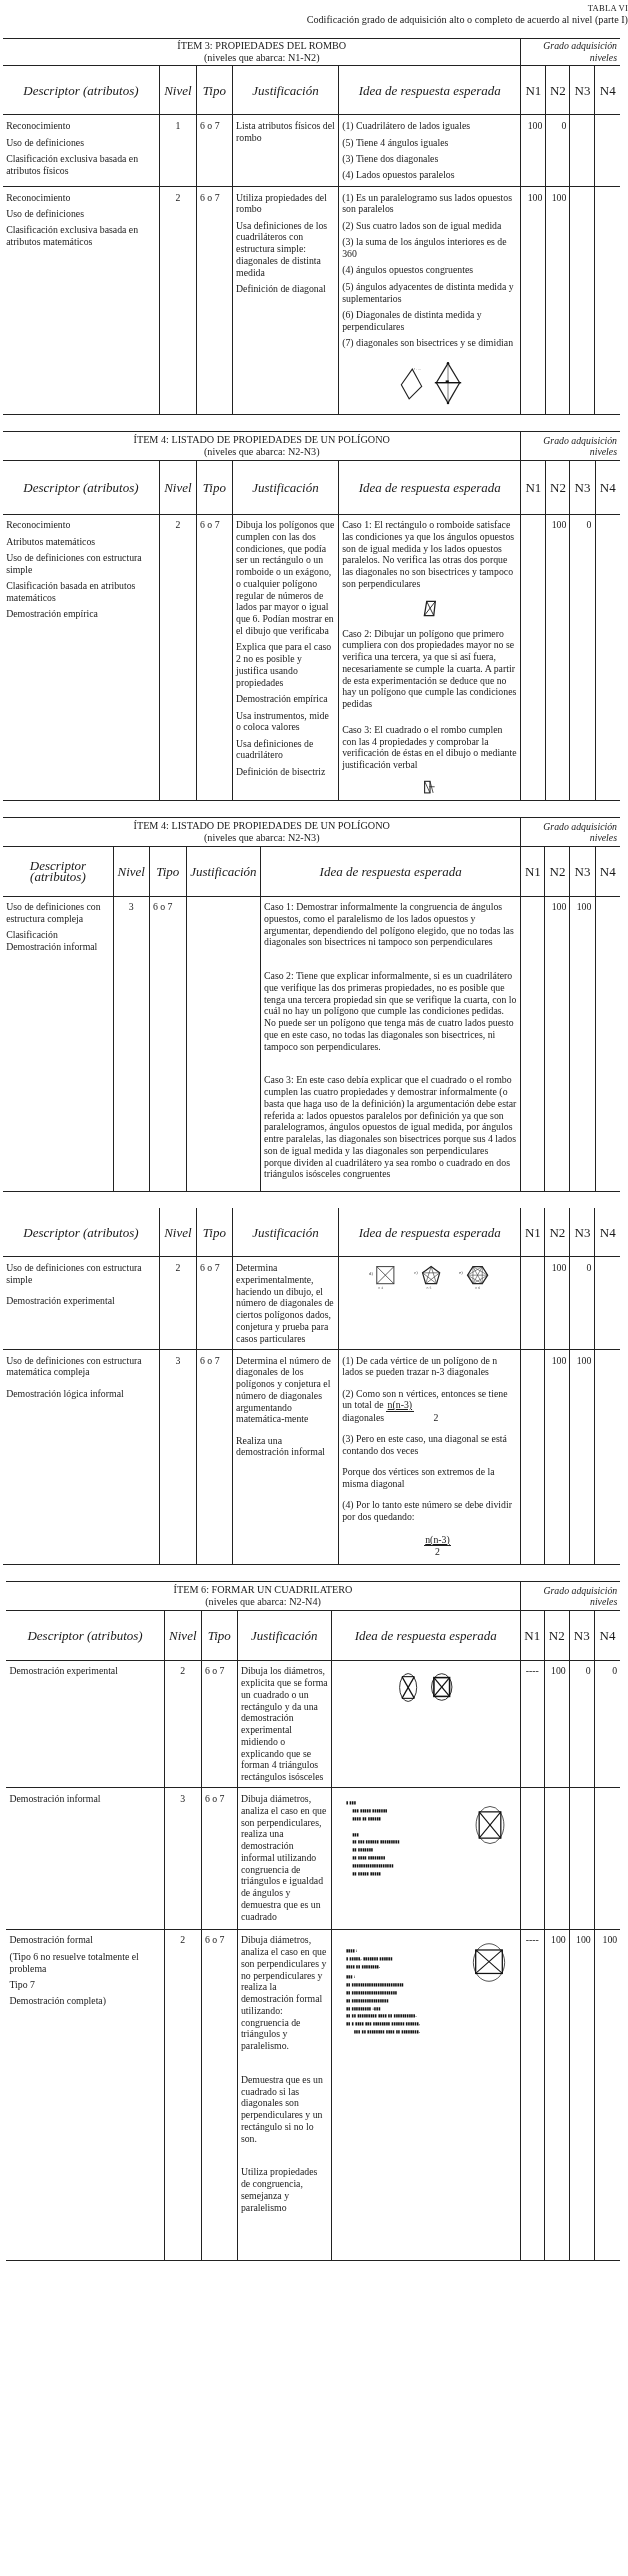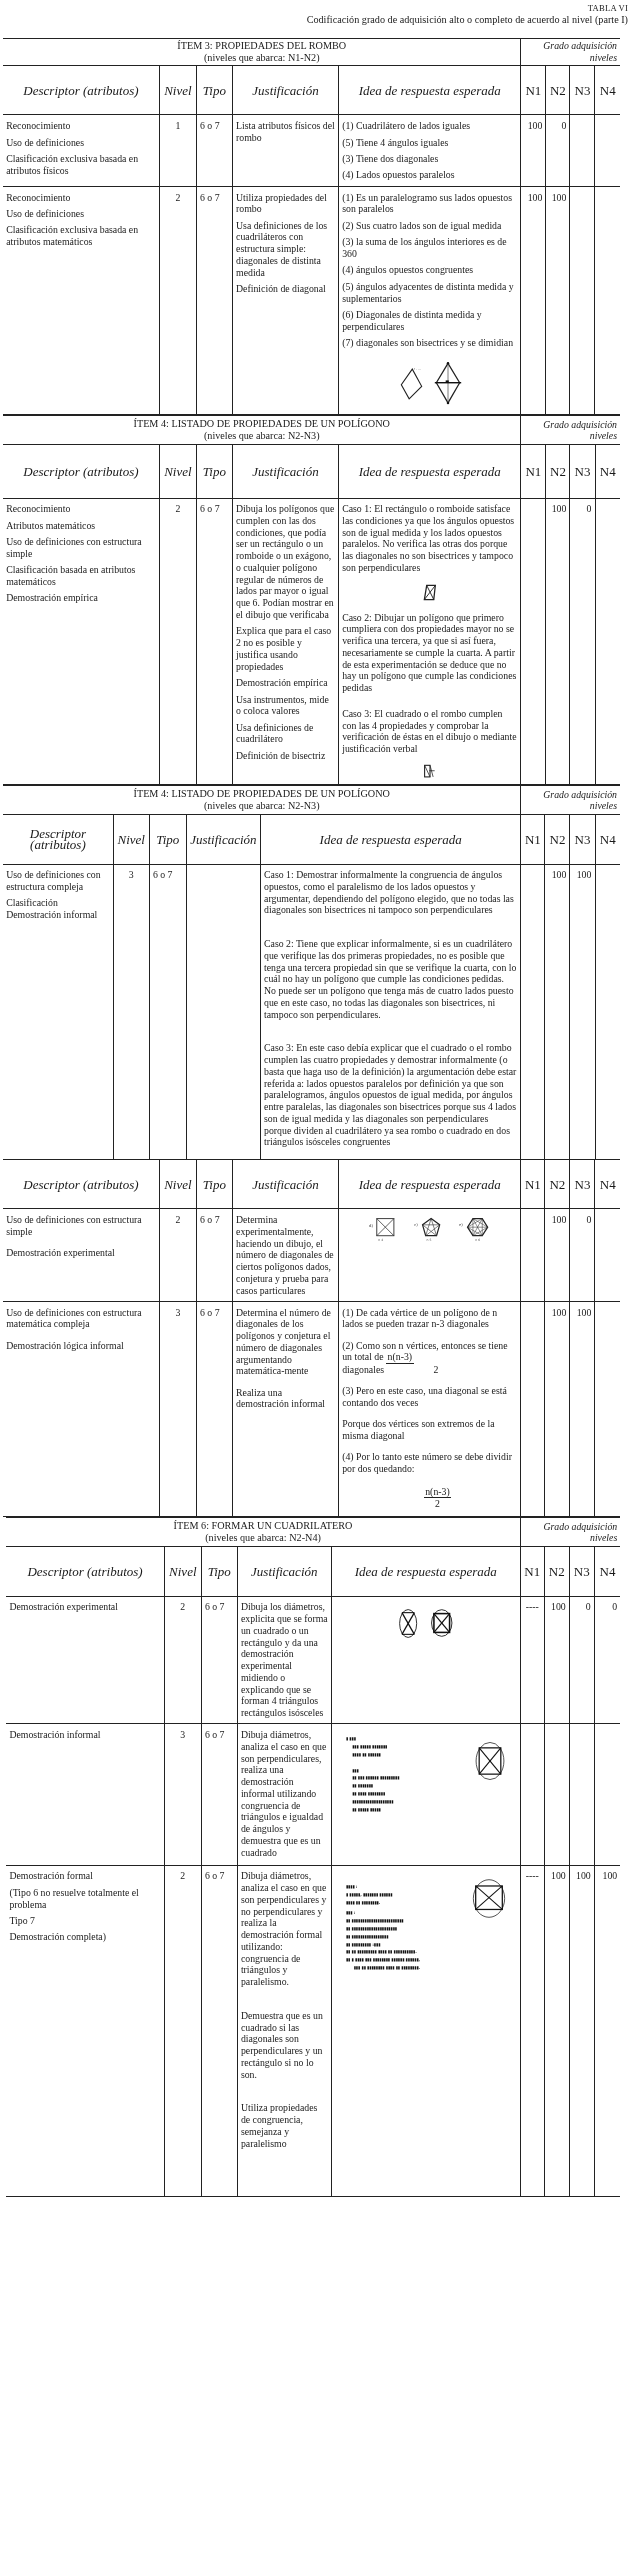--- a/index.html
+++ b/index.html
@@ -51,29 +51,29 @@
   tr.row td { border-bottom: 1.2px solid #222; padding-top: 4.7px; }
   tr.row td:first-child { border-left: none; }
   tr.row td:last-child { border-right: none; }
   td.c { text-align: center; }
   td.r { text-align: right; }
   .plist p { margin: 0 0 4.7px 0; }
   .plist p:last-child { margin-bottom: 0; }
   .gap { margin-top: 14px !important; }
   .fig { display: flex; justify-content: center; align-items: center; gap: 9.4px; margin: 7.8px 0 4.7px 0; }
   .frac { display: inline-block; text-align: center; vertical-align: middle; }
-  .frac .n { display: block; border-bottom: 0.8px solid #222; padding: 0 1.6px; }
+  .frac .n { display: block; border-bottom: 0.8px solid #222; padding: 0 1.6px; text-decoration: underline; }
   .frac .d { display: block; }
   .formula-line { display: flex; justify-content: flex-end; padding-right: 66px; margin-top: 11px; }
   .hand {
     font-family: "DejaVu Sans", sans-serif; font-size: 4.3px; font-weight: bold;
     line-height: 7.8px; color: #111; letter-spacing: -0.2px;
   }
   .hand-wrap { display: flex; justify-content: space-between; padding: 7.8px 9.4px 7.8px 11px; }
-  .sec + .sec { margin-top: 0; }
+  .sec + .sec { margin-top: 16px; }
 </style>
 </head>
 <body>
 
 <div class="page">
 
   <div class="table-caption">
     <div class="num">TABLA VI</div>
     <div class="title">Codificación grado de adquisición alto o completo de acuerdo al nivel (parte I)</div>
   </div>

